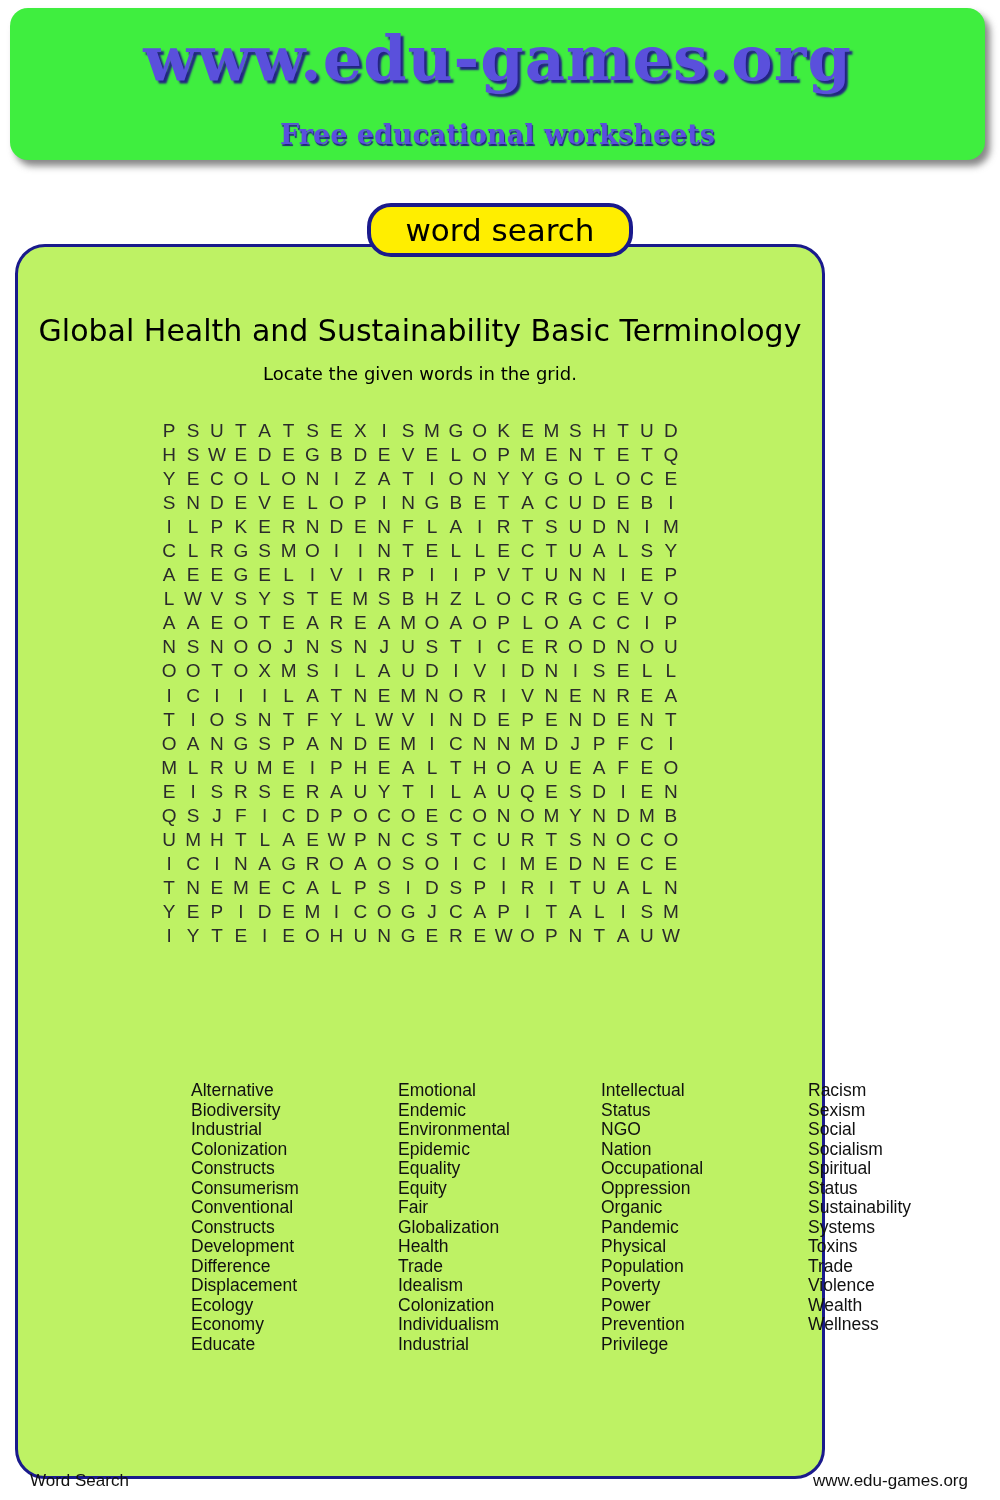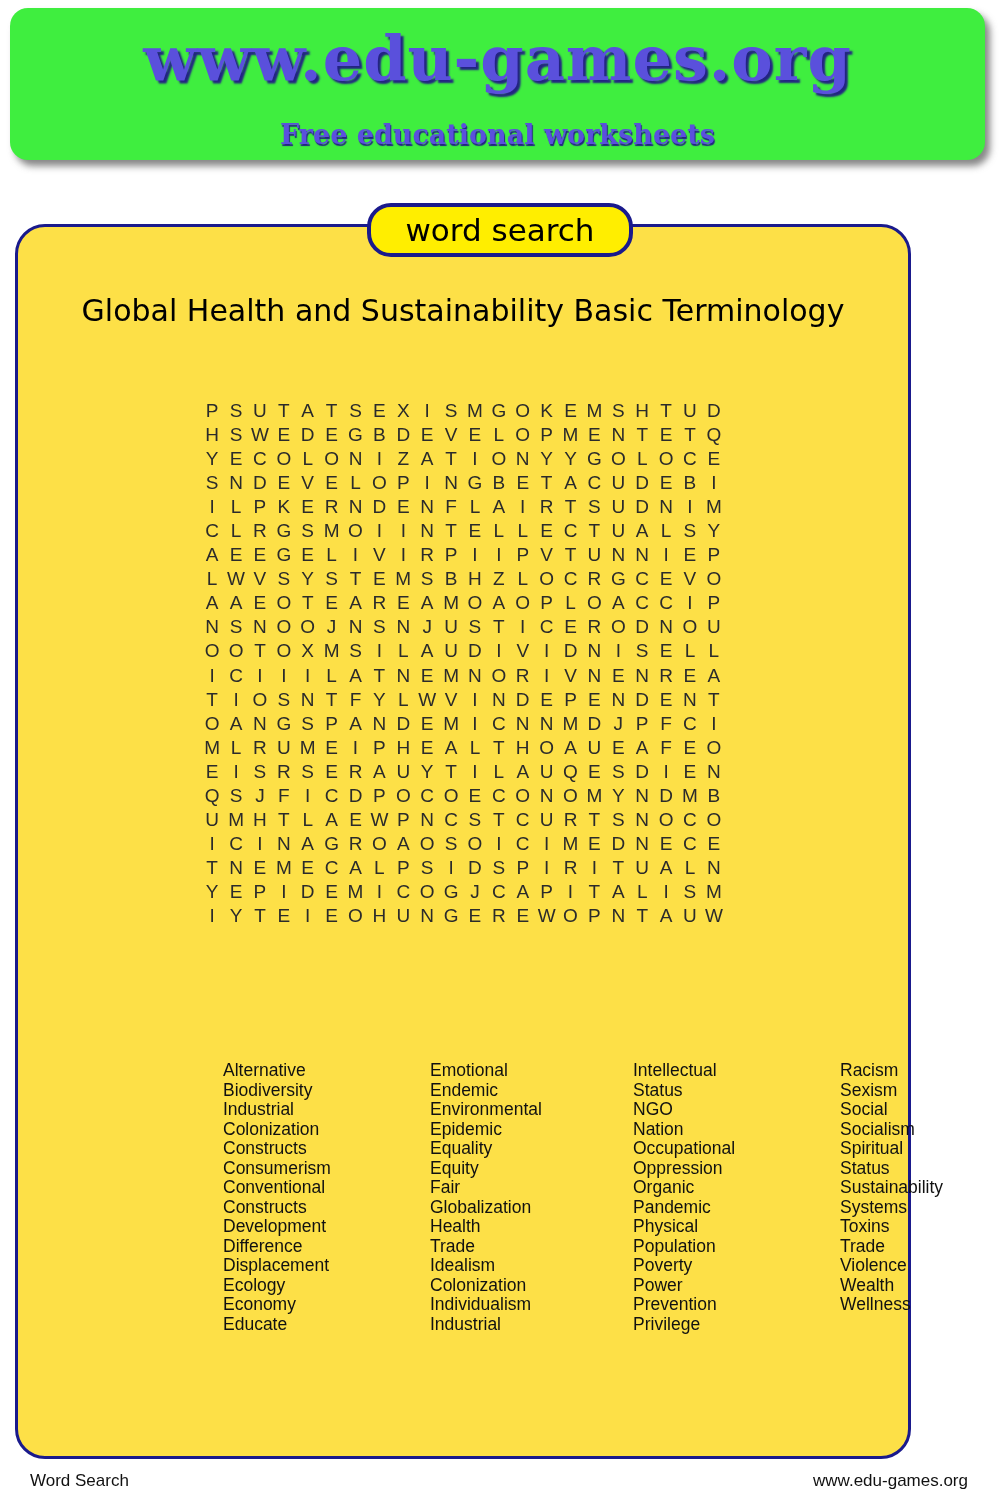--- a/index.html
+++ b/index.html
@@ -51,25 +51,25 @@
     z-index: 5;
     display: flex; align-items: center; justify-content: center;
     font-family: "DejaVu Sans", sans-serif;
     font-size: 31px;
     color: #000000;
   }
 
   
   .main-box {
     position: absolute;
-    left: 15px; top: 224px;
-    width: 896px; height: 1235px;
+    left: 15px; top: 244px;
+    width: 810px; height: 1235px;
     border: 3px solid #1a1a8c;
     border-radius: 30px;
-    background: #fde047;
+    background: #bef264;
   }
   .puzzle-title {
     position: absolute;
     top: 66px; left: 0; width: 100%;
     text-align: center;
     font-family: "DejaVu Sans", sans-serif;
     font-size: 30px;
     color: #000000;
   }
   .puzzle-instruction {
@@ -95,21 +95,21 @@
     font-size: 19px;
     color: #2b2b2b;
   }
 
   
   .words {
     position: absolute;
     top: 834px; left: 0;
     width: 100%; height: 290px;
   }
-  .word-col { position: absolute; top: 0; width: 205px; margin-left: 32px; }
+  .word-col { position: absolute; top: 0; width: 205px; }
   .word-col-1 { left: 173px; }
   .word-col-2 { left: 380px; }
   .word-col-3 { left: 583px; }
   .word-col-4 { left: 790px; }
   .word-item {
     font-family: "Liberation Sans", sans-serif;
     font-size: 17.5px;
     line-height: 19.5px;
     color: #111111;
     white-space: nowrap;
@@ -135,20 +135,21 @@
     <div class="banner-title">www.edu-games.org</div>
     <div class="banner-subtitle">Free educational worksheets</div>
   </div>
 
   <div class="badge">
     <span>word search</span>
   </div>
 
   <div class="main-box">
     <div class="puzzle-title">Global Health and Sustainability Basic Terminology</div>
+    <div class="puzzle-instruction">Locate the given words in the grid.</div>
 
     <div class="grid">
         <div class="grid-row">
           <span class="grid-cell">P</span>
           <span class="grid-cell">S</span>
           <span class="grid-cell">U</span>
           <span class="grid-cell">T</span>
           <span class="grid-cell">A</span>
           <span class="grid-cell">T</span>
           <span class="grid-cell">S</span>

